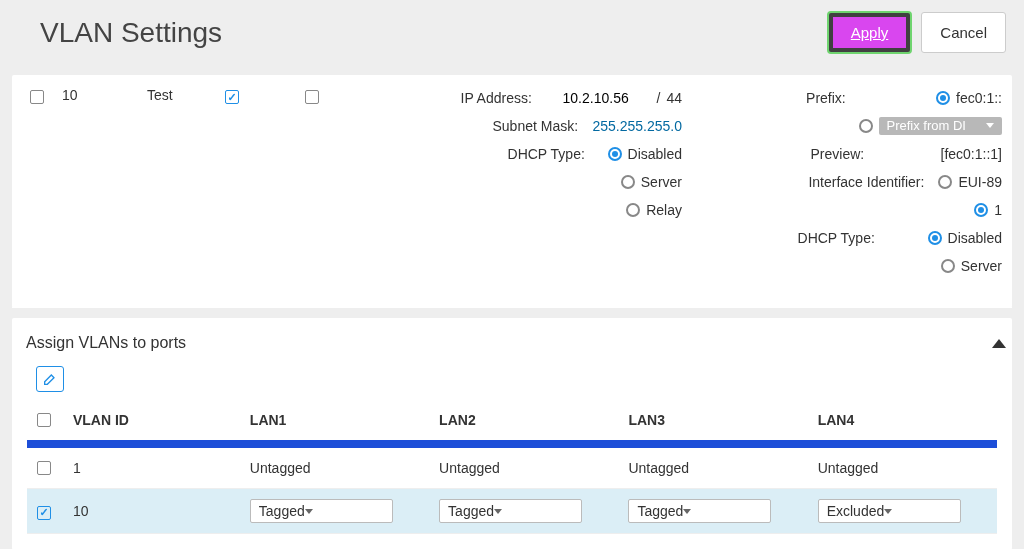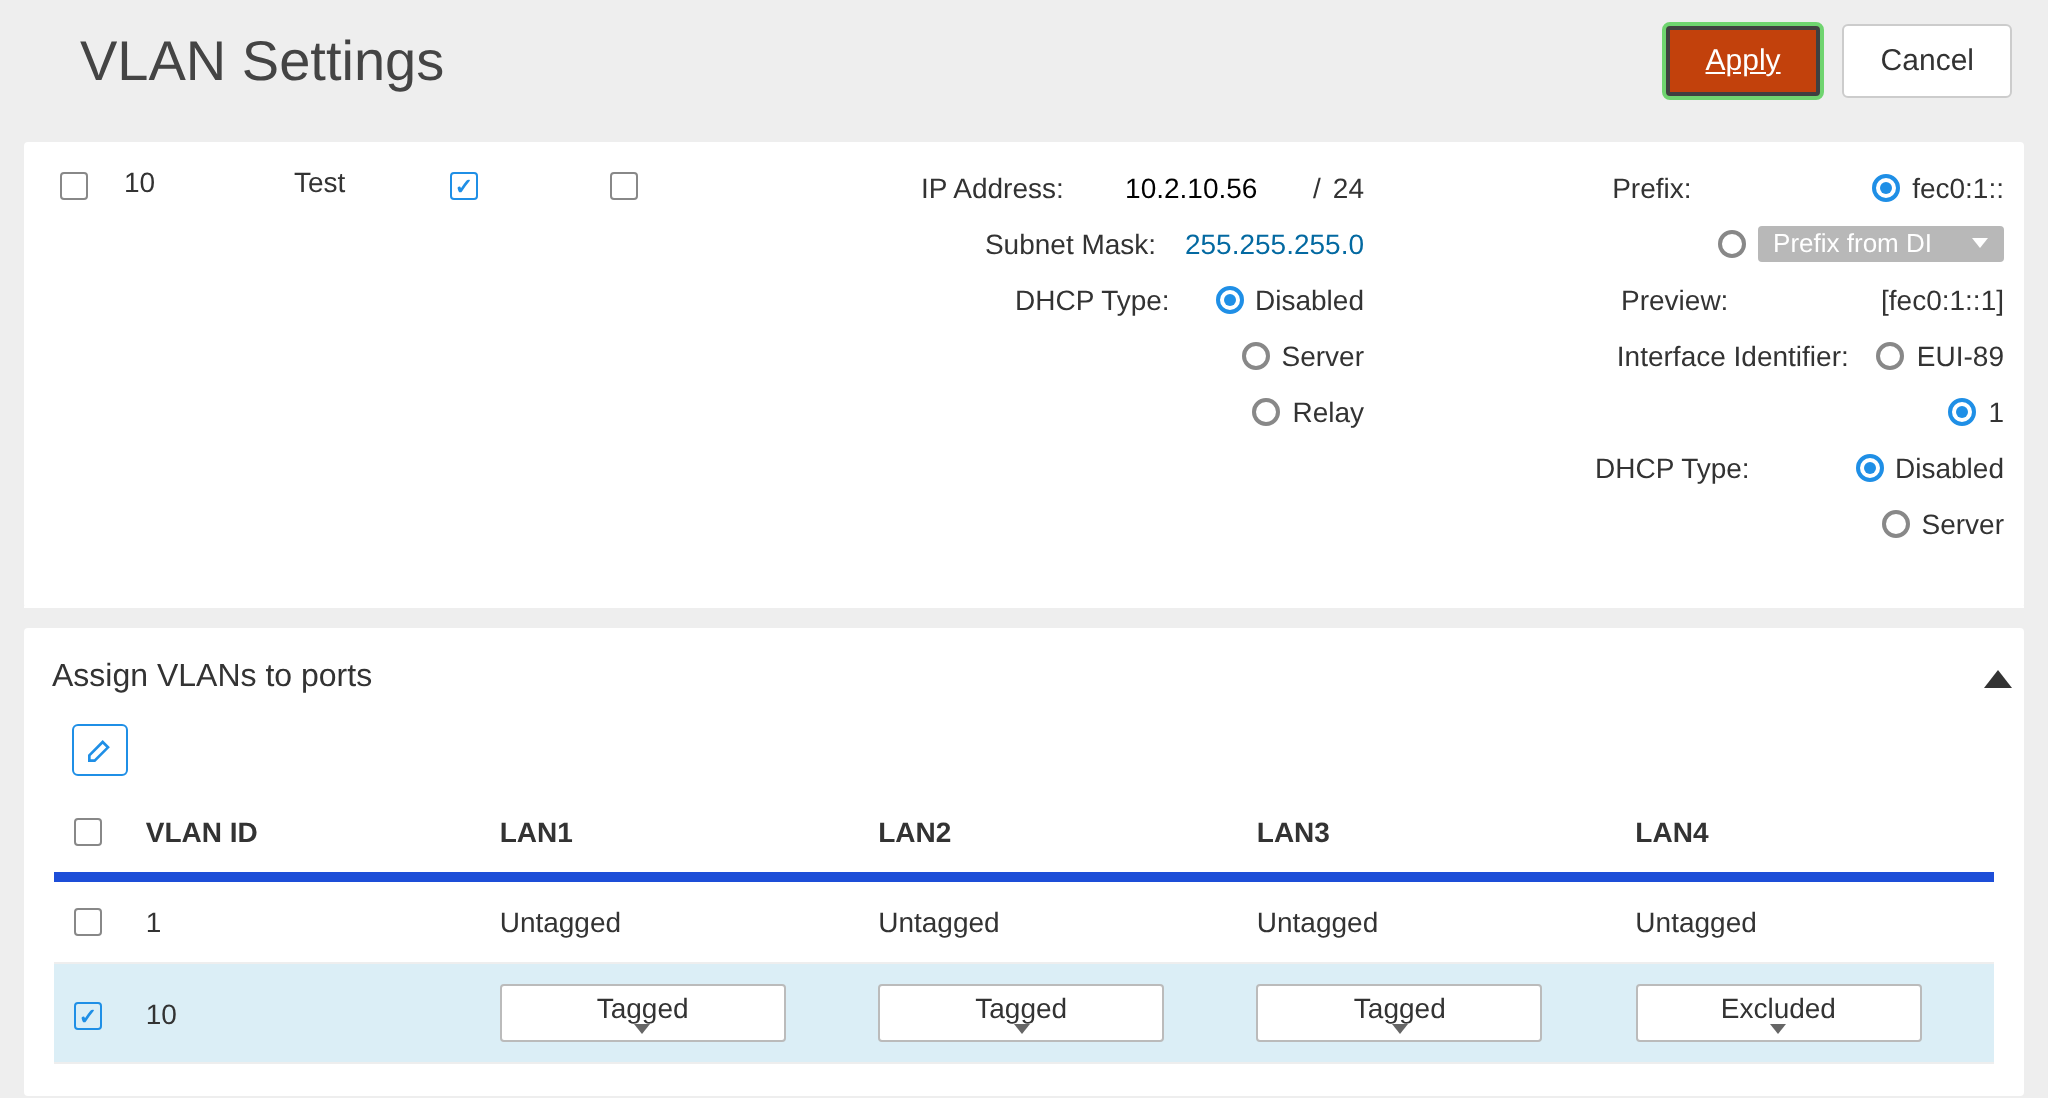--- a/index.html
+++ b/index.html
@@ -25,23 +25,23 @@
   }
   .header-buttons { display: flex; gap: 10px; }
   .btn {
     padding: 7px 18px;
     border-radius: 3px;
     font-size: 15px;
     cursor: pointer;
     border: 1px solid transparent;
   }
   .btn-apply {
-    background: #c2410c;
+    background: #d946ef;
     color: #fff;
-    border: 3px solid #404040;
+    border: 5px solid #404040;
     outline: 2px solid #6fd46f;
     outline-offset: -1px;
     text-decoration: underline;
   }
   .btn-cancel {
     background: #fff;
     color: #333;
     border: 1px solid #ccc;
   }
   .panel {
@@ -119,35 +119,34 @@
     margin: 0 0 4px 24px;
     width:28px; height:26px;
     border:1px solid #1f8fe6; border-radius:3px;
     color:#1f8fe6; font-size:15px;
     display:flex; align-items:center; justify-content:center;
     cursor:pointer;
   }
   .ports-table { width: calc(100% - 30px); margin: 8px 15px 0 15px; border-collapse:collapse;}
   .ports-table th {
     text-align:left; font-weight:600; padding:10px 8px 10px 10px;
-    border-bottom:5px solid #1d4ed8; font-size:14px;
+    border-bottom:8px solid #1d4ed8; font-size:14px;
   }
   .ports-table td {
     padding:10px 8px 10px 10px; border-bottom:1px solid #eee;
   }
   .ports-table tr.sel-row td { background:#dbeef6; }
   .col-check { width:36px; }
   .col-id { width:180px; }
   .col-lan { width:190px; }
   .select-pill {
     display:flex; align-items:center; 
     border:1px solid #bbb; border-radius:2px;
     background:#fff; padding:3px 8px 3px 8px; width:143px;
     cursor:pointer;
-    flex-direction:column;
   }
   .select-pill .cv {
     border-left:4px solid transparent;
     border-right:4px solid transparent;
     border-top:5px solid #666;
   }
   .spacer-bottom { height:14px; }
 </style>
 </head>
 <body>
@@ -170,21 +169,21 @@
       <span class="checkbox checked">✓</span>
       <span style="width:30px"></span>
       <span class="checkbox"></span>
     </div>
 
     <div class="col-ip">
       <div class="field-row">
         <span class="flabel">IP Address:</span>
         <input class="ipinput" value="10.2.10.56" style="">
         <span style="margin:0 6px">/</span>
-        <span>24</span>
+        <span>44</span>
       </div>
       <div class="field-row">
         <span class="flabel">Subnet Mask:</span>
         <span class="fval">255.255.255.0</span>
       </div>
       <div class="field-row">
         <span class="flabel">DHCP Type:</span>
         <span class="radio selected">
             <span class="dot"></span>
           </span>

